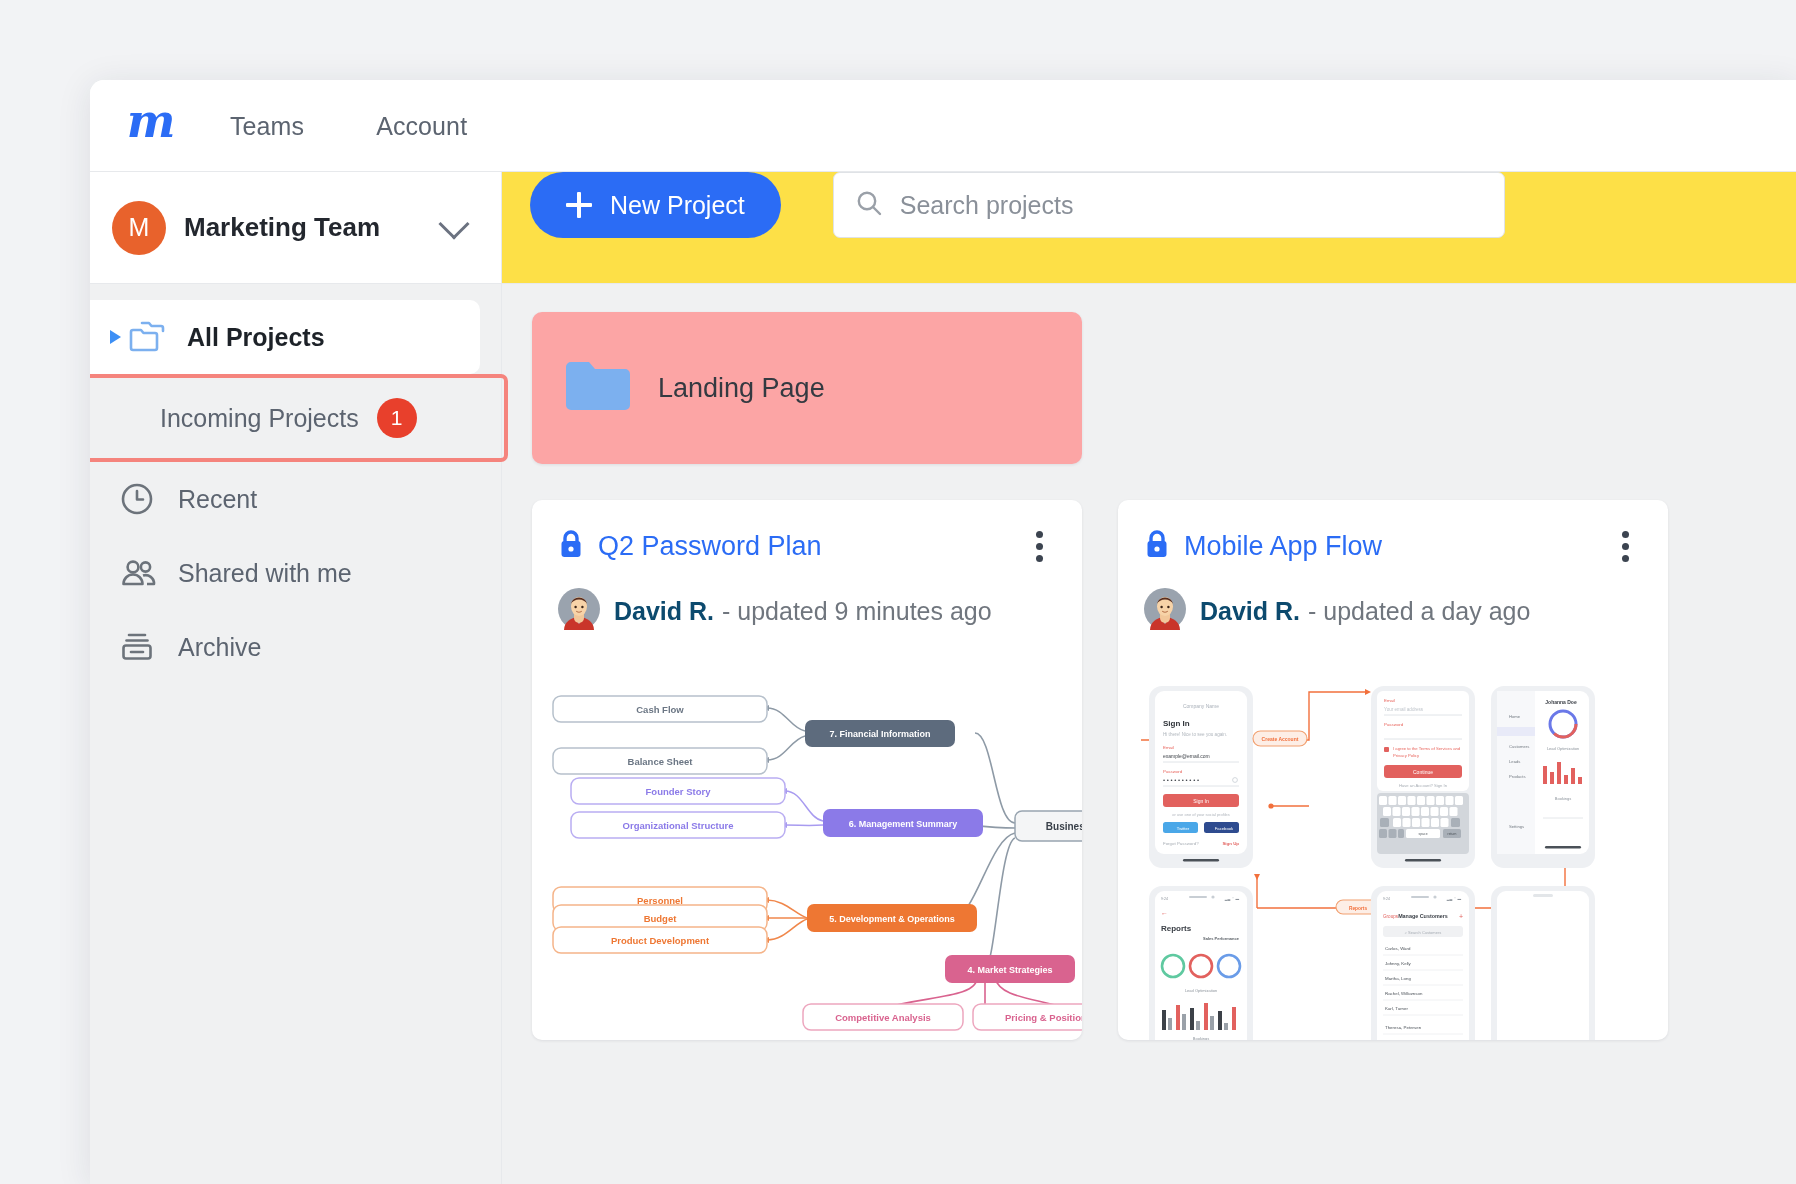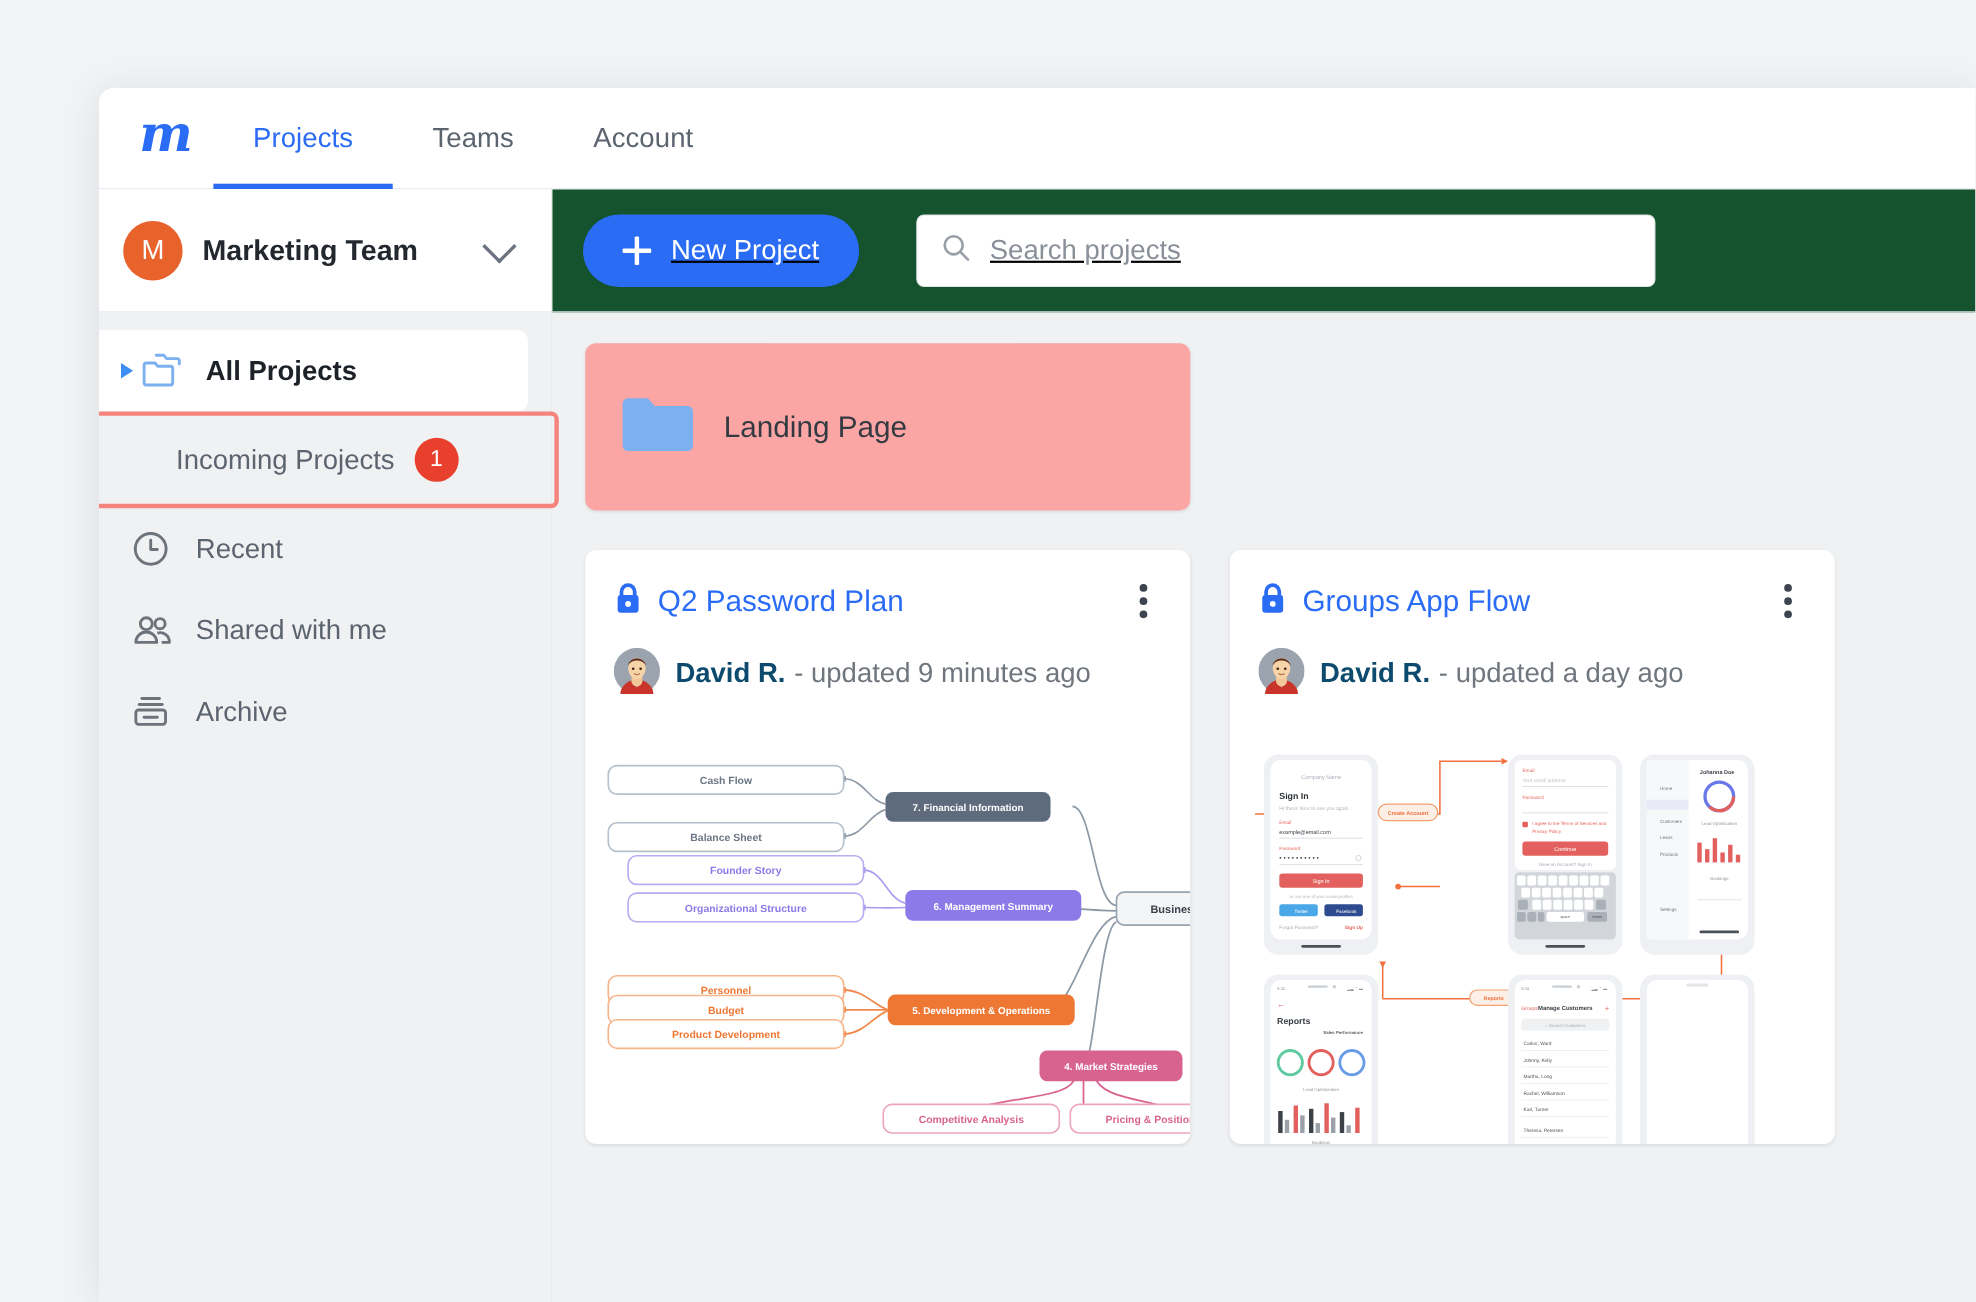--- a/index.html
+++ b/index.html
@@ -152,25 +152,24 @@
     width: 440px; height: 88px;
     border: 4px solid #f5847d;
     border-radius: 7px;
     pointer-events: none;
   }
 
   
   .main { flex: 1 1 auto; background: #f0f1f2; display: flex; flex-direction: column; }
   .toolbar {
     height: 112px;
-    background: #14532d;
+    background: #fde047;
     border-bottom: 1px solid #e7e9ec;
-    display: flex; align-items: center;
+    display: flex; 
     padding: 0 30px 0 28px;
-    text-decoration: underline;
   }
   .btn-new {
     display: flex; align-items: center; justify-content: center;
     height: 66px;
     background: #2b6cf5;
     color: #fff;
     border: none; border-radius: 33px;
     padding: 0 36px;
     font-size: 25px;
     font-family: inherit;
@@ -266,21 +265,20 @@
 </style>
 </head>
 <body>
 
 <div class="page">
   <div class="app-window">
 
     <div class="topbar">
       <div class="brand-logo">m</div>
       <div class="nav-tabs">
-        <div class="nav-tab active">Projects</div>
         <div class="nav-tab">Teams</div>
         <div class="nav-tab">Account</div>
       </div>
     </div>
 
     <div class="body-split">
 
       <div class="sidebar">
 
         <div class="team-header">
@@ -497,21 +495,21 @@
 
             <div class="project-card">
               <div class="card-title-row">
                 <span class="lock-ico">
                   <svg width="26" height="32" viewBox="0 0 26 32">
                     <path d="M7 14 v-4 a6 6 0 0 1 12 0 v4" fill="none" stroke="#2b6cf5" stroke-width="3.4"></path>
                     <rect x="3.5" y="13" width="19" height="16" rx="3" fill="#2b6cf5"></rect>
                     <circle cx="13" cy="21" r="2.6" fill="#fff"></circle>
                   </svg>
                 </span>
-                <span class="card-title">Groups App Flow</span>
+                <span class="card-title">Mobile App Flow</span>
                 <span class="kebab">
                   <span></span>
                     <span></span>
                     <span></span>
                 </span>
               </div>
               <div class="meta-row">
                 <span class="avatar-img">
                   <svg width="42" height="42" viewBox="0 0 42 42">
                     <circle cx="21" cy="21" r="21" fill="#9aa3ae"></circle>

